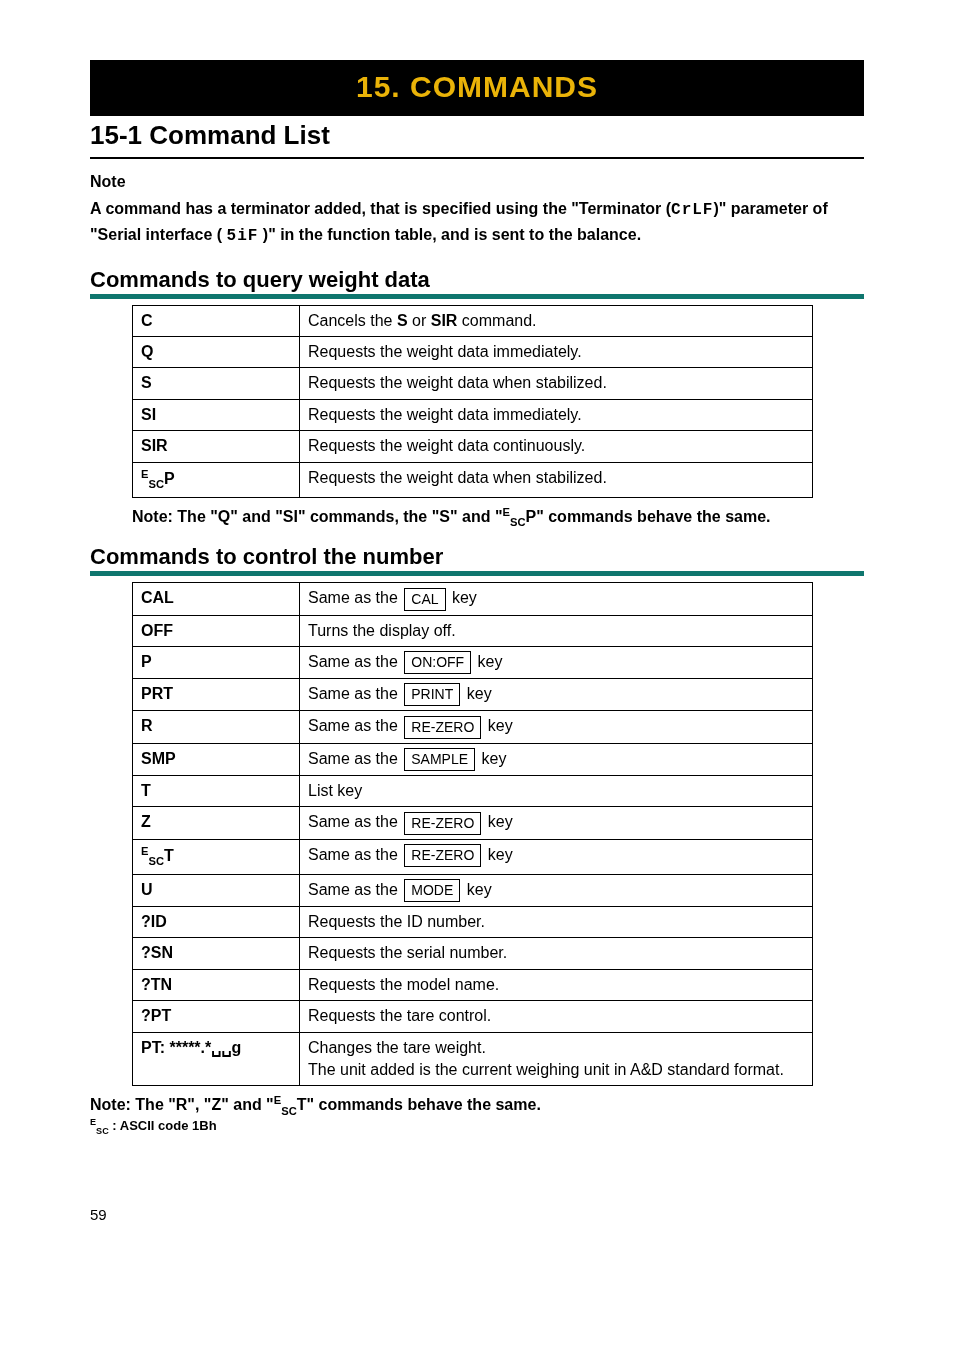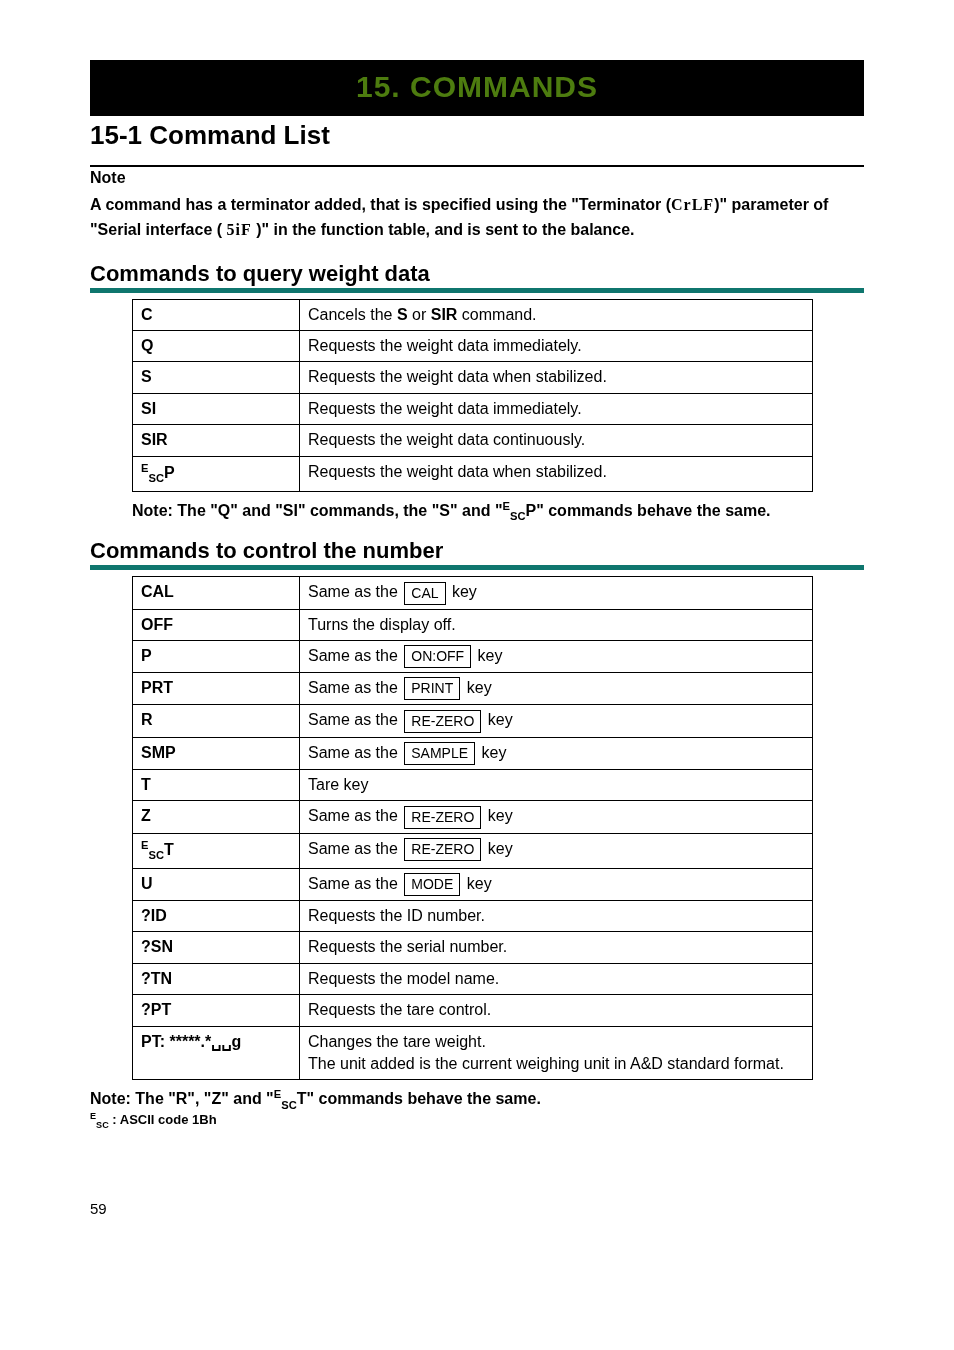--- a/index.html
+++ b/index.html
@@ -6,34 +6,34 @@
     font-family: Arial, Helvetica, sans-serif;
     width: 954px;
     margin: 0;
     padding: 60px 90px 40px 90px;
     box-sizing: border-box;
     color: #000;
     font-size: 16px;
   }
   .chapter-banner {
     background: #000;
-    color: #4d7c0f;
+    color: #eab308;
     text-align: center;
     font-size: 30px;
     font-weight: 600;
     padding: 10px 0 12px 0;
     letter-spacing: 1px;
   }
   .section-title {
     font-size: 26px;
     font-weight: 600;
     border-bottom: 2px solid #000;
-    padding-bottom: 14px;
+    padding-bottom: 6px;
     margin-top: 4px;
-    margin-bottom: 2px;
+    margin-bottom: 14px;
   }
   .subsection-title {
     font-size: 22px;
     font-weight: 600;
     border-bottom: 5px solid #0f766e;
     padding-bottom: 1px;
     margin-top: 16px;
     margin-bottom: 6px;
   }
   .note-heading {
@@ -45,21 +45,21 @@
     line-height: 1.55;
     margin-bottom: 18px;
   }
   .indent-note {
     font-weight: bold;
     margin-left: 42px;
     margin-top: 8px;
     margin-bottom: 16px;
   }
   .lcd {
-    font-family: Liberation Serif, serif;
+    font-family: Liberation Mono, monospace;
     letter-spacing: 1px;
   }
   table.cmd {
     border-collapse: collapse;
     width: 88%;
     margin-left: 42px;
     margin-bottom: 6px;
   }
   table.cmd td {
     border: 1px solid #000;
@@ -164,21 +164,21 @@
       <tr>
         <td class="cmd-col">R</td>
         <td>Same as the  <span class="keybox">RE-ZERO</span>  key</td>
       </tr>
       <tr>
         <td class="cmd-col">SMP</td>
         <td>Same as the  <span class="keybox">SAMPLE</span>  key</td>
       </tr>
       <tr>
         <td class="cmd-col">T</td>
-        <td>Tare key</td>
+        <td>List key</td>
       </tr>
       <tr>
         <td class="cmd-col">Z</td>
         <td>Same as the  <span class="keybox">RE-ZERO</span>  key</td>
       </tr>
       <tr>
         <td class="cmd-col"><span class="sup">E</span><span class="sub">SC</span>T</td>
         <td>Same as the  <span class="keybox">RE-ZERO</span>  key</td>
       </tr>
       <tr>

